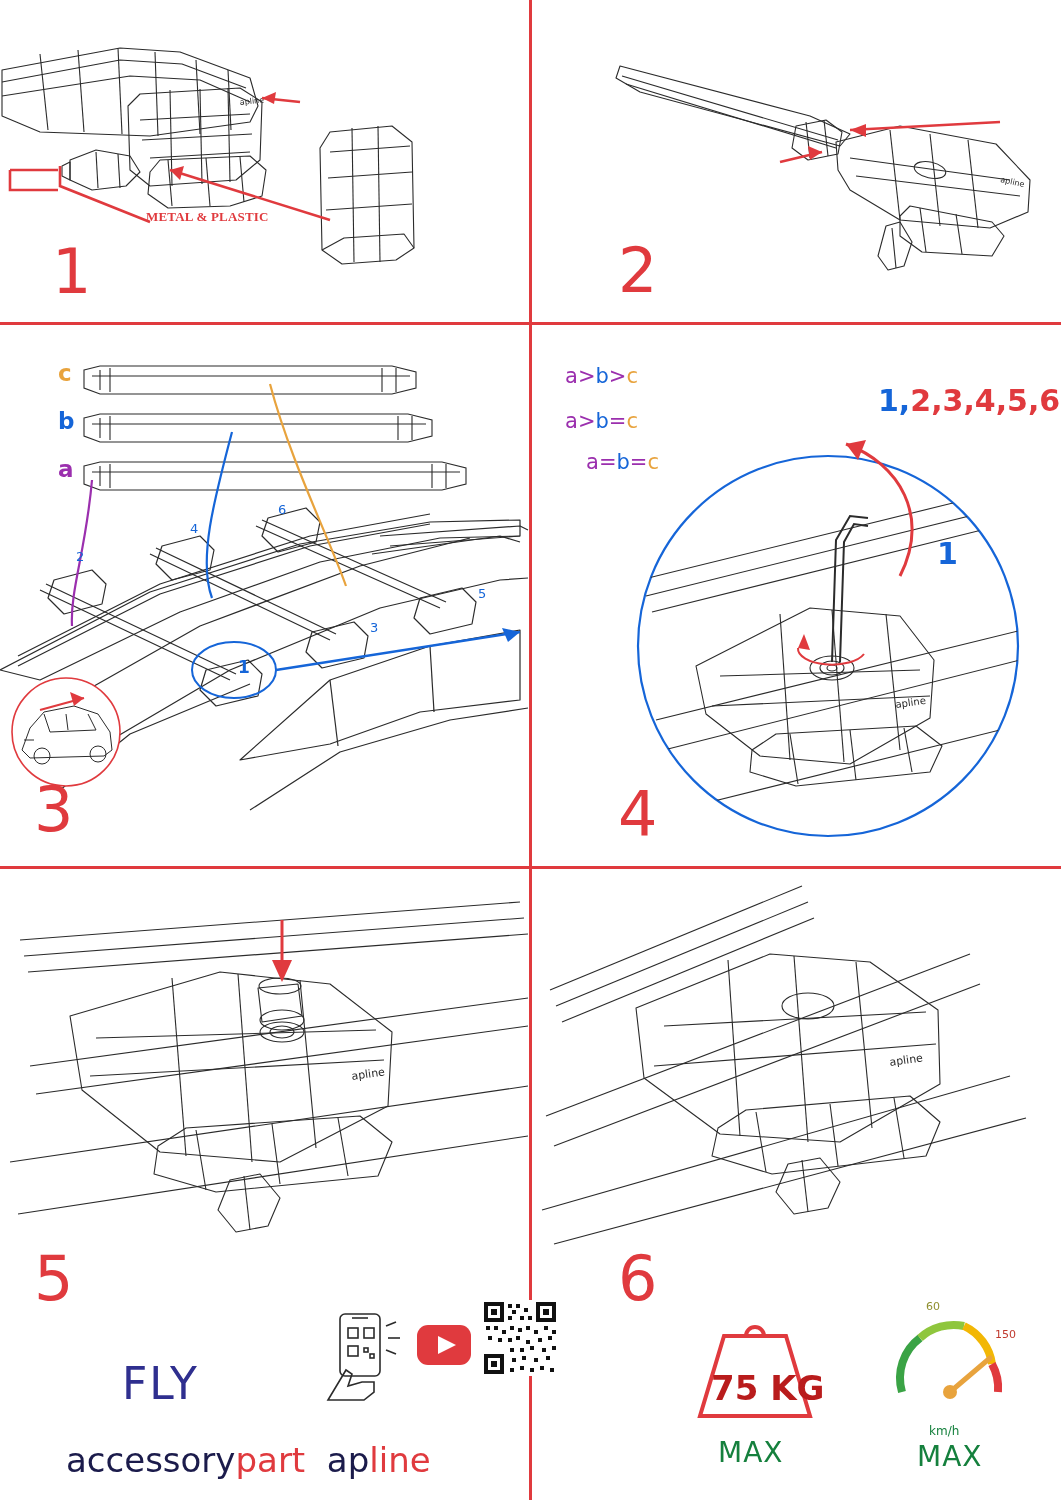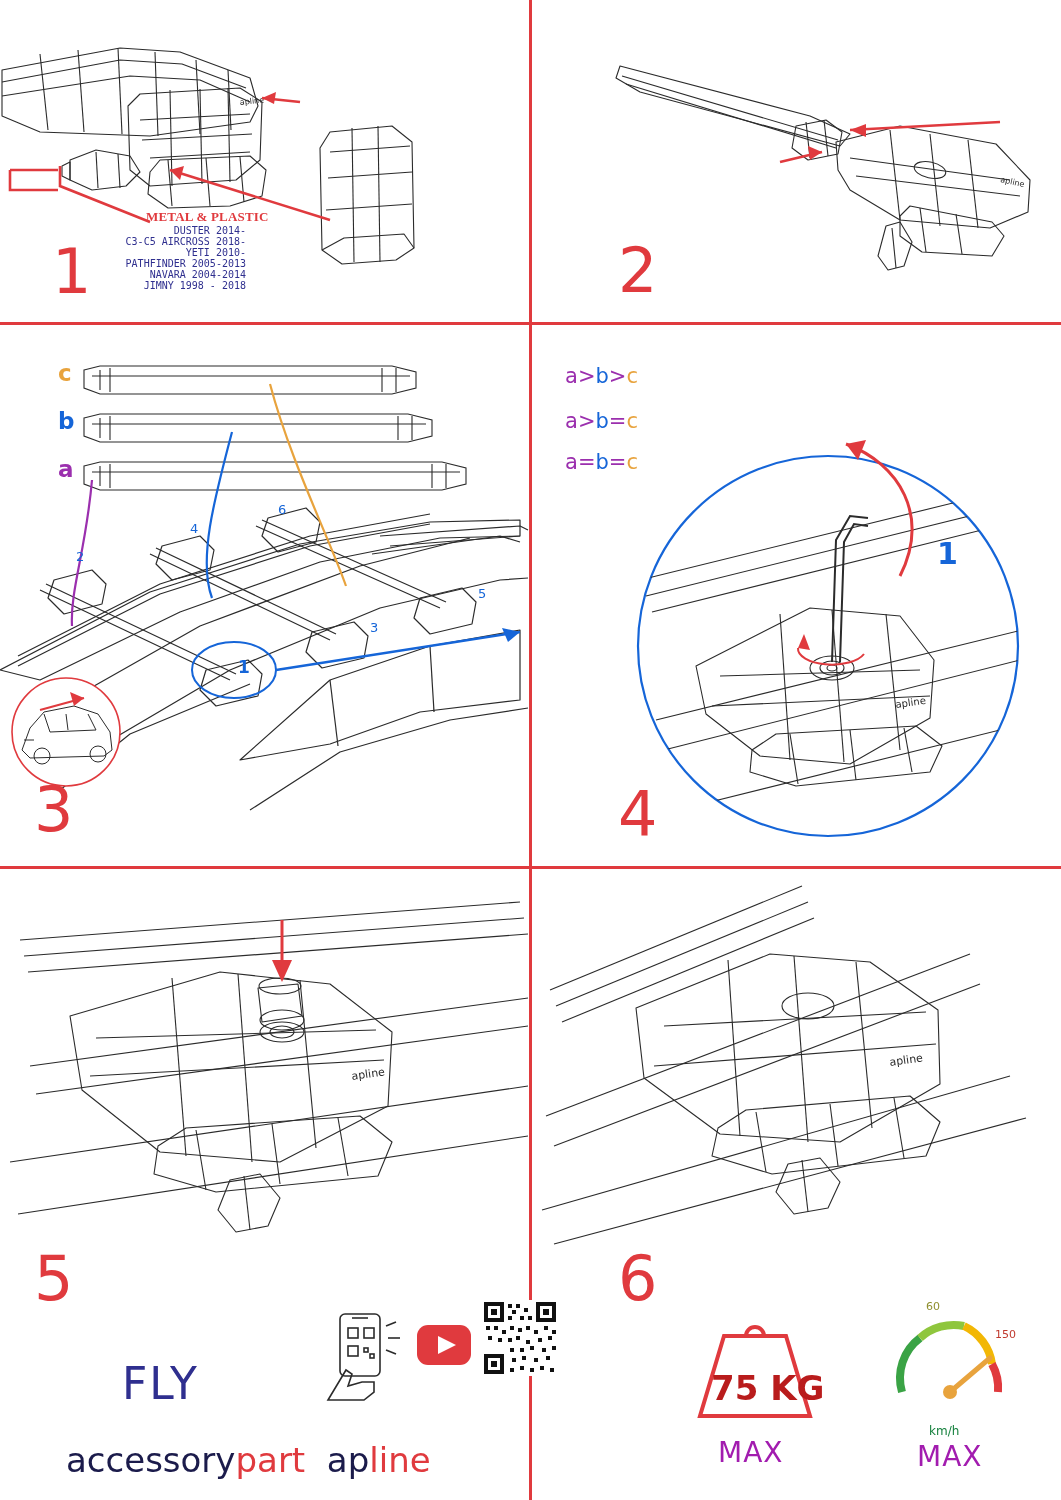--- a/index.html
+++ b/index.html
@@ -110,21 +110,21 @@
     position:absolute;
     font-size:34px;
     white-space:nowrap;
     font-family:"DejaVu Sans", sans-serif;
   }
   .brandline .dark{color:#1b1b4b;}
   .brandline .red{color:#e03a3e;}
 
   .maxlabel{
     position:absolute;
-    color:#a21caf;
+    color:#15803d;
     font-size:28px;
     letter-spacing:1px;
     font-family:"DejaVu Sans", sans-serif;
   }
   .kgtext{
     position:absolute;
     color:#b91c1c;
     font-size:34px;
     font-weight:bold;
     font-family:"DejaVu Sans", sans-serif;
@@ -204,28 +204,20 @@
         <path d="M10 160 L10 180 L58 180"></path>
       </g>
       <g fill="#e03a3e">
         <polygon points="262,88 276,82 274,94"></polygon>
         <polygon points="170,160 184,156 180,170"></polygon>
       </g>
     </svg>
   </div>
 
   <div class="metal-title" style="left:146px;top:209px;">METAL &amp; PLASTIC</div>
-  <div class="carlist" style="left:12px;top:225px;width:234px;">
-    <div>DUSTER 2014-</div>
-    <div>C3-C5 AIRCROSS 2018-</div>
-    <div>YETI 2010-</div>
-    <div>PATHFINDER 2005-2013</div>
-    <div>NAVARA 2004-2014</div>
-    <div>JIMNY 1998 - 2018</div>
-  </div>
   <div class="stepnum" style="left:52px;top:241px;">1</div>
 
   <div class="panel" style="left:600px;top:30px;width:450px;height:250px;">
     <svg width="450" height="250" viewBox="0 0 450 250">
       <g fill="none" stroke="#2b2b2b" stroke-width="1.1" stroke-linejoin="round">
 
         <path d="M20 36 L210 86 L250 104 L240 116 L40 62 L16 48 Z"></path>
         <path d="M22 46 L238 110"></path>
         <path d="M26 54 L236 118"></path>
 
@@ -346,21 +338,21 @@
   <div class="abc-label abc-c" style="left:58px;top:360px;">c</div>
   <div class="abc-label abc-b" style="left:58px;top:408px;">b</div>
   <div class="abc-label abc-a" style="left:58px;top:456px;">a</div>
 
   <div class="ineq" style="left:565px;top:364px;">
     <span class="a">a</span><span class="op">&gt;</span><span class="b">b</span><span class="op">&gt;</span><span class="c">c</span>
   </div>
   <div class="ineq" style="left:565px;top:409px;">
     <span class="a">a</span><span class="op">&gt;</span><span class="b">b</span><span class="op">=</span><span class="c">c</span>
   </div>
-  <div class="ineq" style="left:565px;top:450px;">
+  <div class="ineq" style="left:586px;top:450px;">
     <span class="a">a</span><span class="op">=</span><span class="b">b</span><span class="op">=</span><span class="c">c</span>
   </div>
 
   <div class="small-num" style="left:76px;top:549px;">2</div>
   <div class="small-num" style="left:190px;top:521px;">4</div>
   <div class="small-num" style="left:278px;top:502px;">6</div>
   <div class="small-num" style="left:370px;top:620px;">3</div>
   <div class="small-num" style="left:478px;top:586px;">5</div>
   <div class="bubble-num" style="left:238px;top:657px;">1</div>
 
@@ -408,20 +400,23 @@
       <g fill="none" stroke="#e03a3e" stroke-width="2">
         <path d="M198 228 a34 16 0 0 0 66 6"></path>
       </g>
       <polygon points="198,228 204,214 210,230" fill="#e03a3e"></polygon>
 
       <g fill="none" stroke="#e03a3e" stroke-width="3">
         <path d="M300 156 C 330 96, 300 44, 246 24"></path>
       </g>
       <polygon points="246,24 266,20 258,40" fill="#e03a3e"></polygon>
     </svg>
+  </div>
+  <div class="seq" style="left:878px;top:383px;">
+    <span class="s1">1,</span><span class="s2">2,3,4,5,6</span>
   </div>
   <div class="bubble-num big" style="left:937px;top:536px;">1</div>
   <div class="stepnum" style="left:618px;top:784px;">4</div>
 
   <div class="panel" style="left:0;top:880px;width:528px;height:370px;">
     <svg width="528" height="370" viewBox="0 0 528 370">
       <g fill="none" stroke="#2b2b2b" stroke-width="1.1" stroke-linejoin="round">
         <path d="M20 60 L520 22"></path>
         <path d="M24 76 L524 38"></path>
         <path d="M28 92 L528 54"></path>

